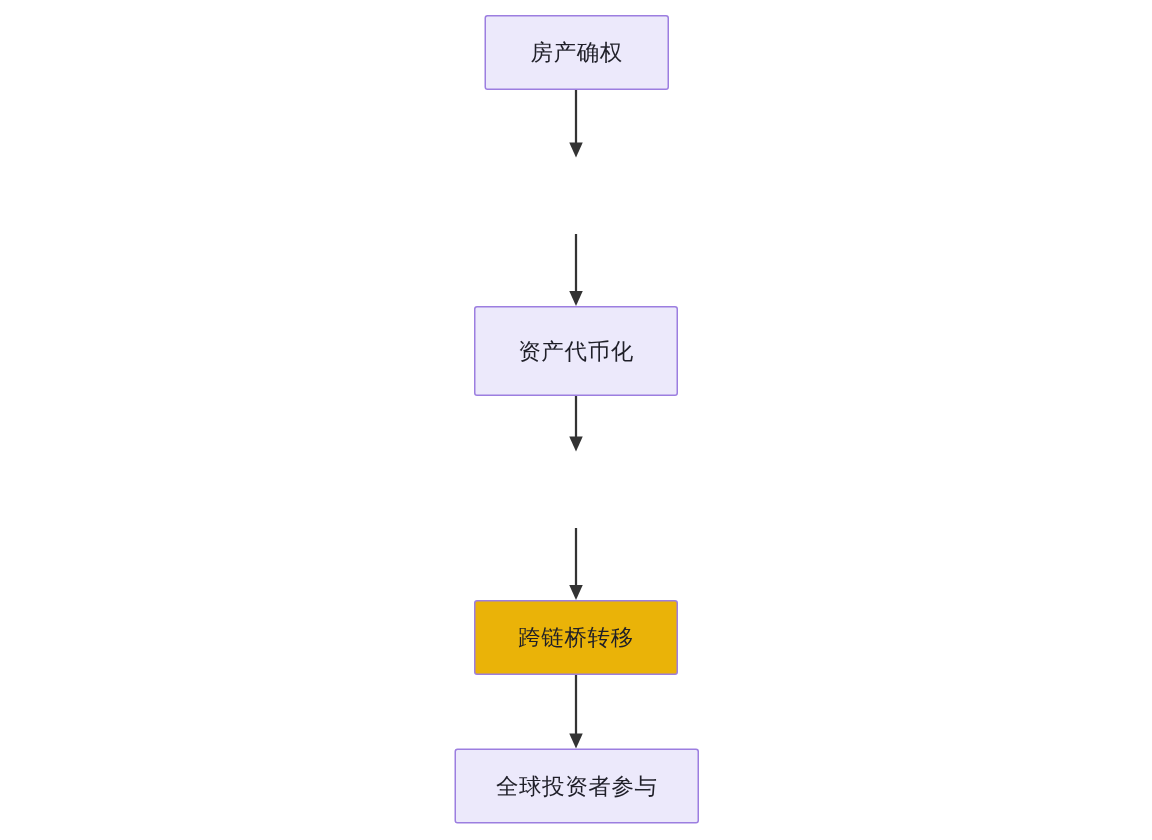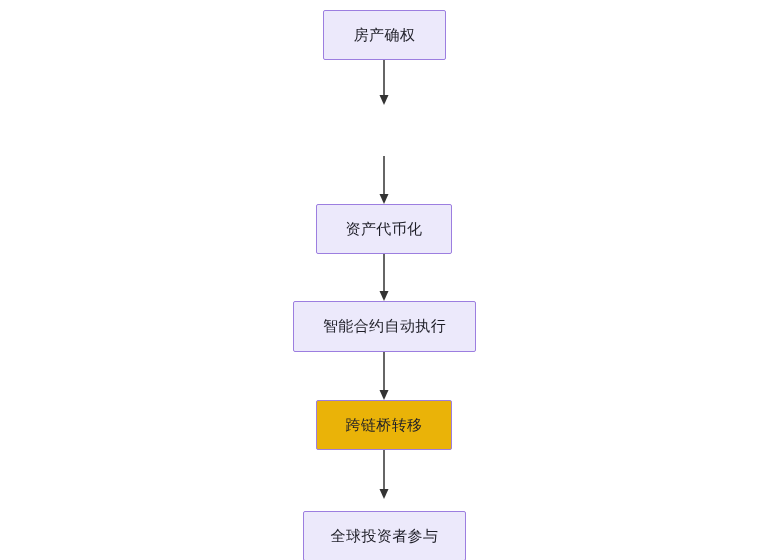--- a/index.html
+++ b/index.html
@@ -80,26 +80,23 @@
   <div class="flow-edge" id="edge-4" style="left: 374px; top: 450px; width: 20px; height: 49px;">
       <svg width="20" height="49">
         <line x1="10" y1="0" x2="10" y2="41" stroke="#333333" stroke-width="1.5"></line>
         <polygon points="5.5,39 14.5,39 10,49" fill="#333333"></polygon>
       </svg>
     </div>
 
   <div class="flow-node" id="node-0" style="left: 323px; top: 10px; width: 123px; height: 50px; background: rgb(236, 233, 251); border-color: rgb(156, 126, 224); color: rgb(31, 31, 40);">
     <span class="node-label">房产确权</span>
   </div>
-  <div class="flow-node" id="node-2" style="left: 316px; top: 204px; width: 136px; height: 50px; background: rgb(236, 233, 251); border-color: rgb(156, 126, 224); color: rgb(31, 31, 40);">
+  <div class="flow-node" id="node-2" style="left: 316px; top: 204px; width: 136px; height: 60px; background: rgb(236, 233, 251); border-color: rgb(156, 126, 224); color: rgb(31, 31, 40);">
     <span class="node-label">资产代币化</span>
-  </div>
-  <div class="flow-node" id="node-3" style="left: 293px; top: 301px; width: 183px; height: 51px; background: rgb(236, 233, 251); border-color: rgb(156, 126, 224); color: rgb(31, 31, 40);">
-    <span class="node-label">智能合约自动执行</span>
   </div>
   <div class="flow-node" id="node-4" style="left: 316px; top: 400px; width: 136px; height: 50px; background: #eab308; border-color: rgb(156, 126, 224); color: rgb(31, 31, 40);">
     <span class="node-label">跨链桥转移</span>
   </div>
-  <div class="flow-node" id="node-5" style="left: 303px; top: 511px; width: 163px; height: 50px; background: rgb(236, 233, 251); border-color: rgb(156, 126, 224); color: rgb(31, 31, 40);">
+  <div class="flow-node" id="node-5" style="left: 303px; top: 499px; width: 163px; height: 50px; background: rgb(236, 233, 251); border-color: rgb(156, 126, 224); color: rgb(31, 31, 40);">
     <span class="node-label">全球投资者参与</span>
   </div>
 
 </div>
 
 </body></html>

